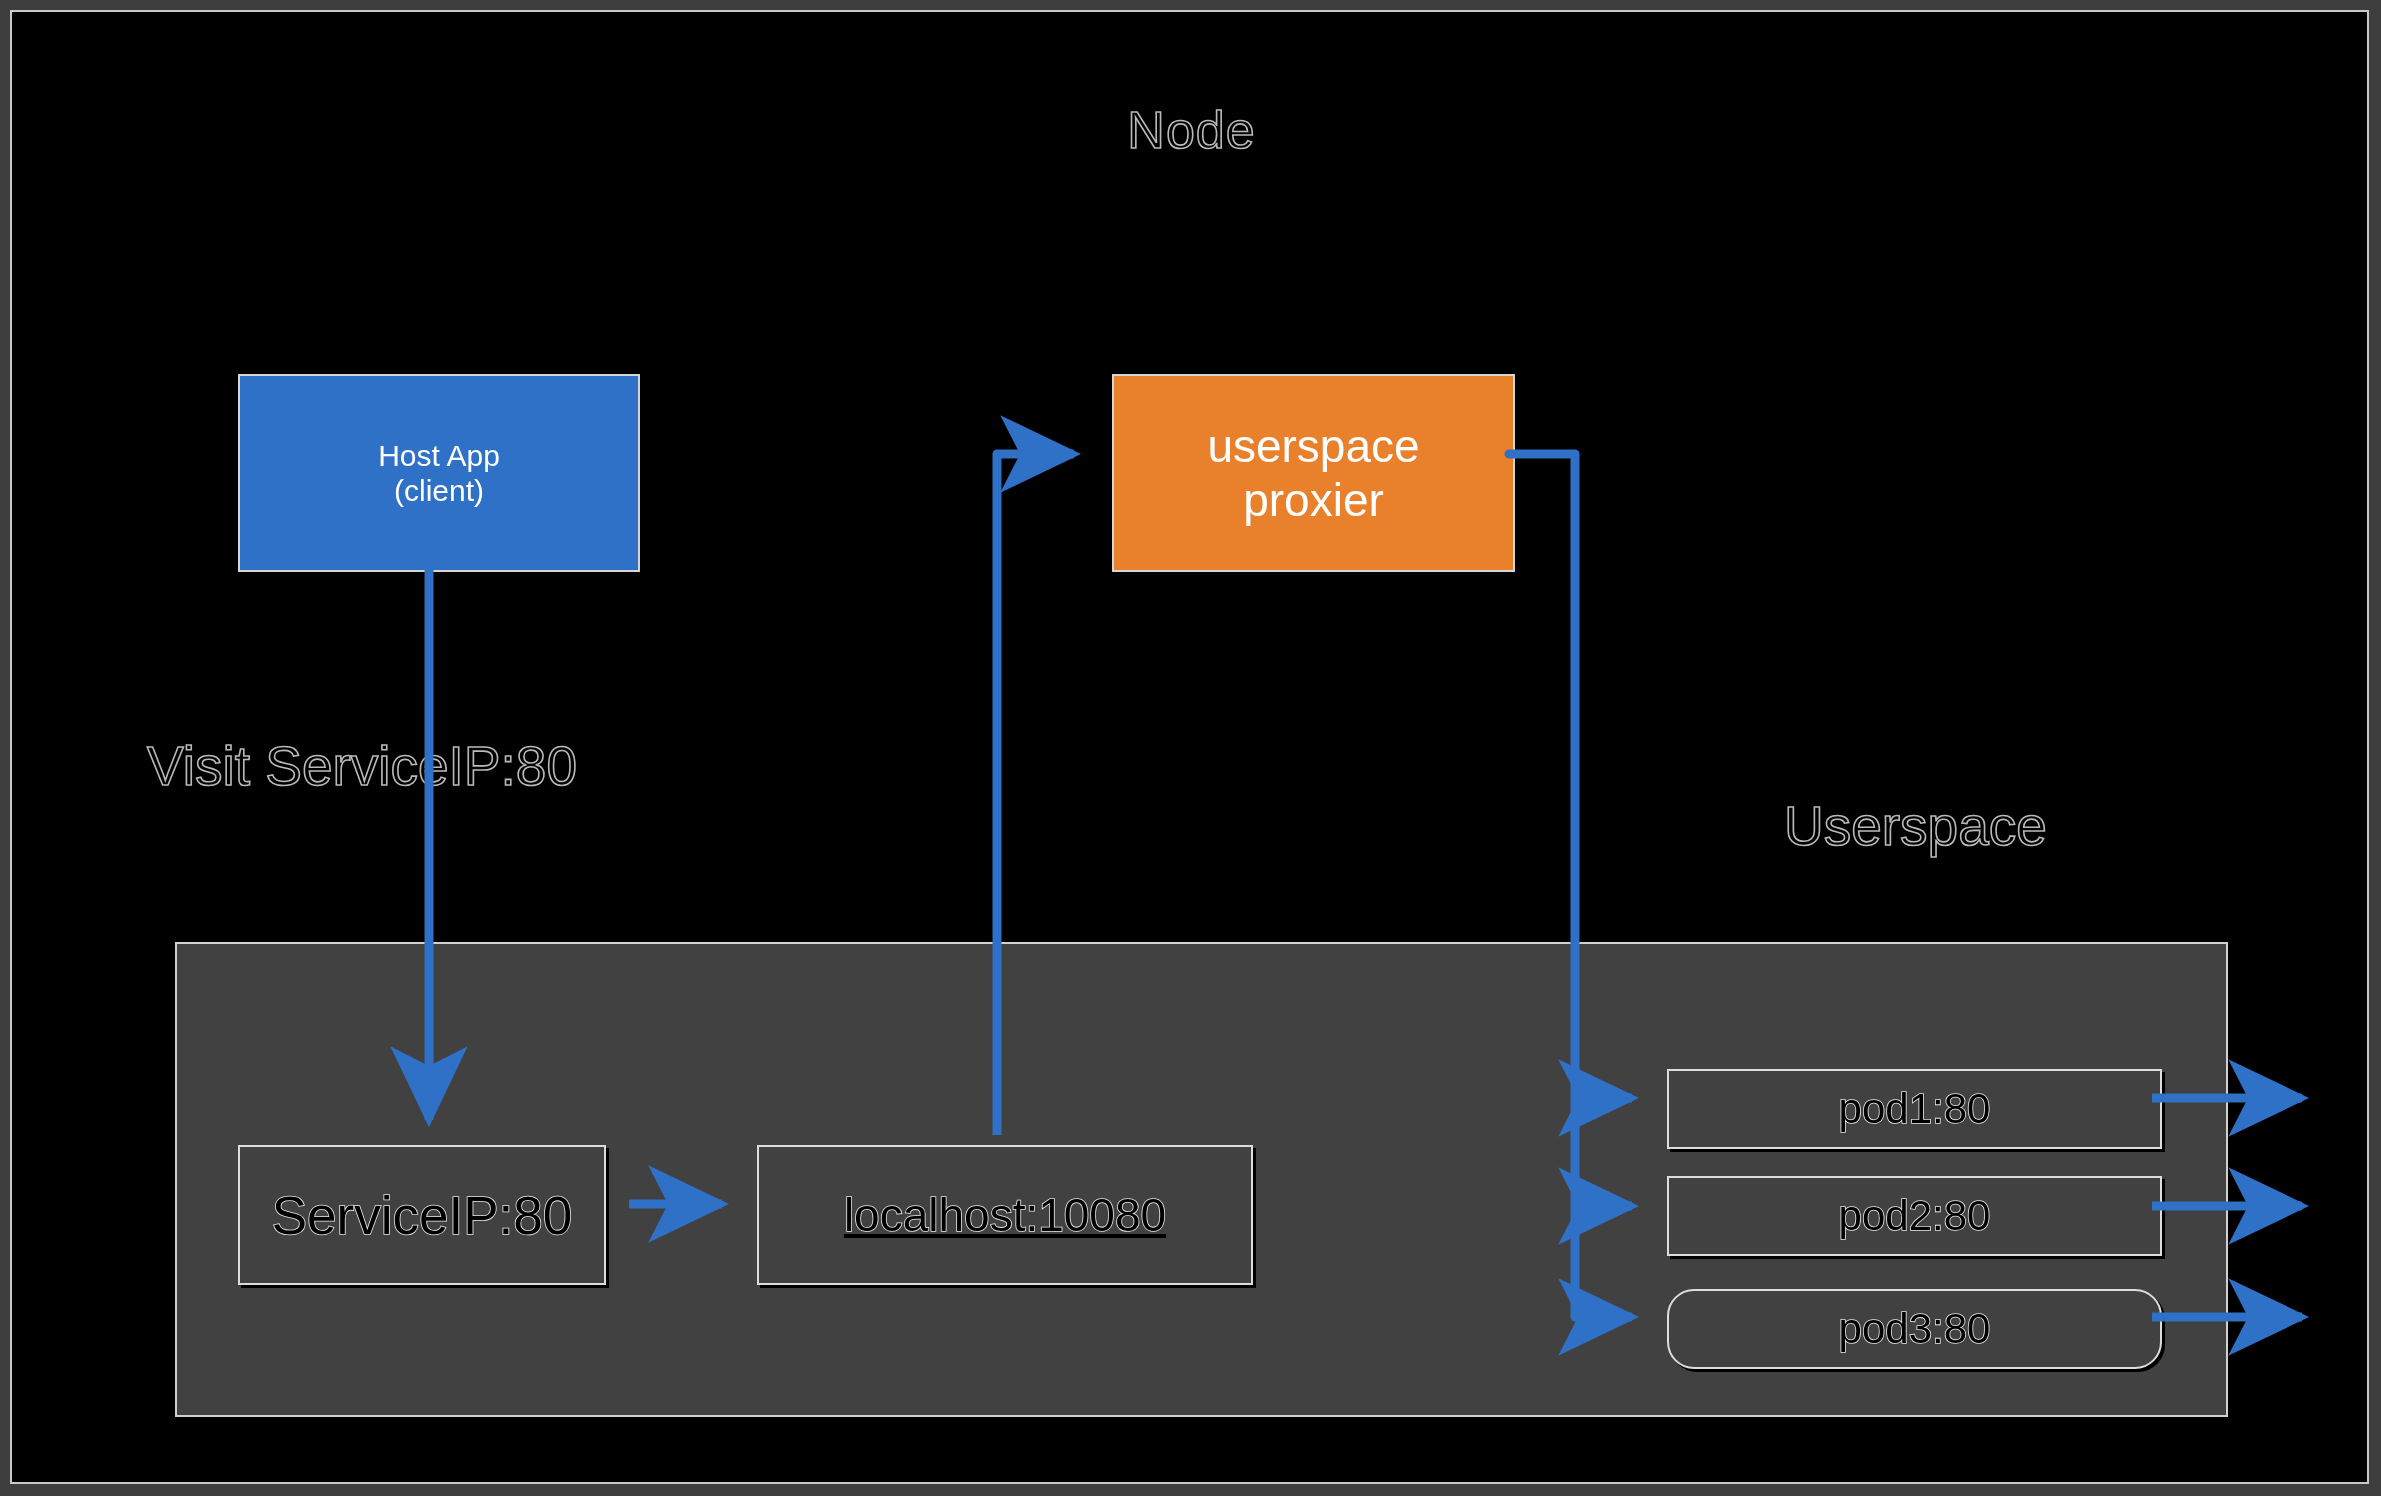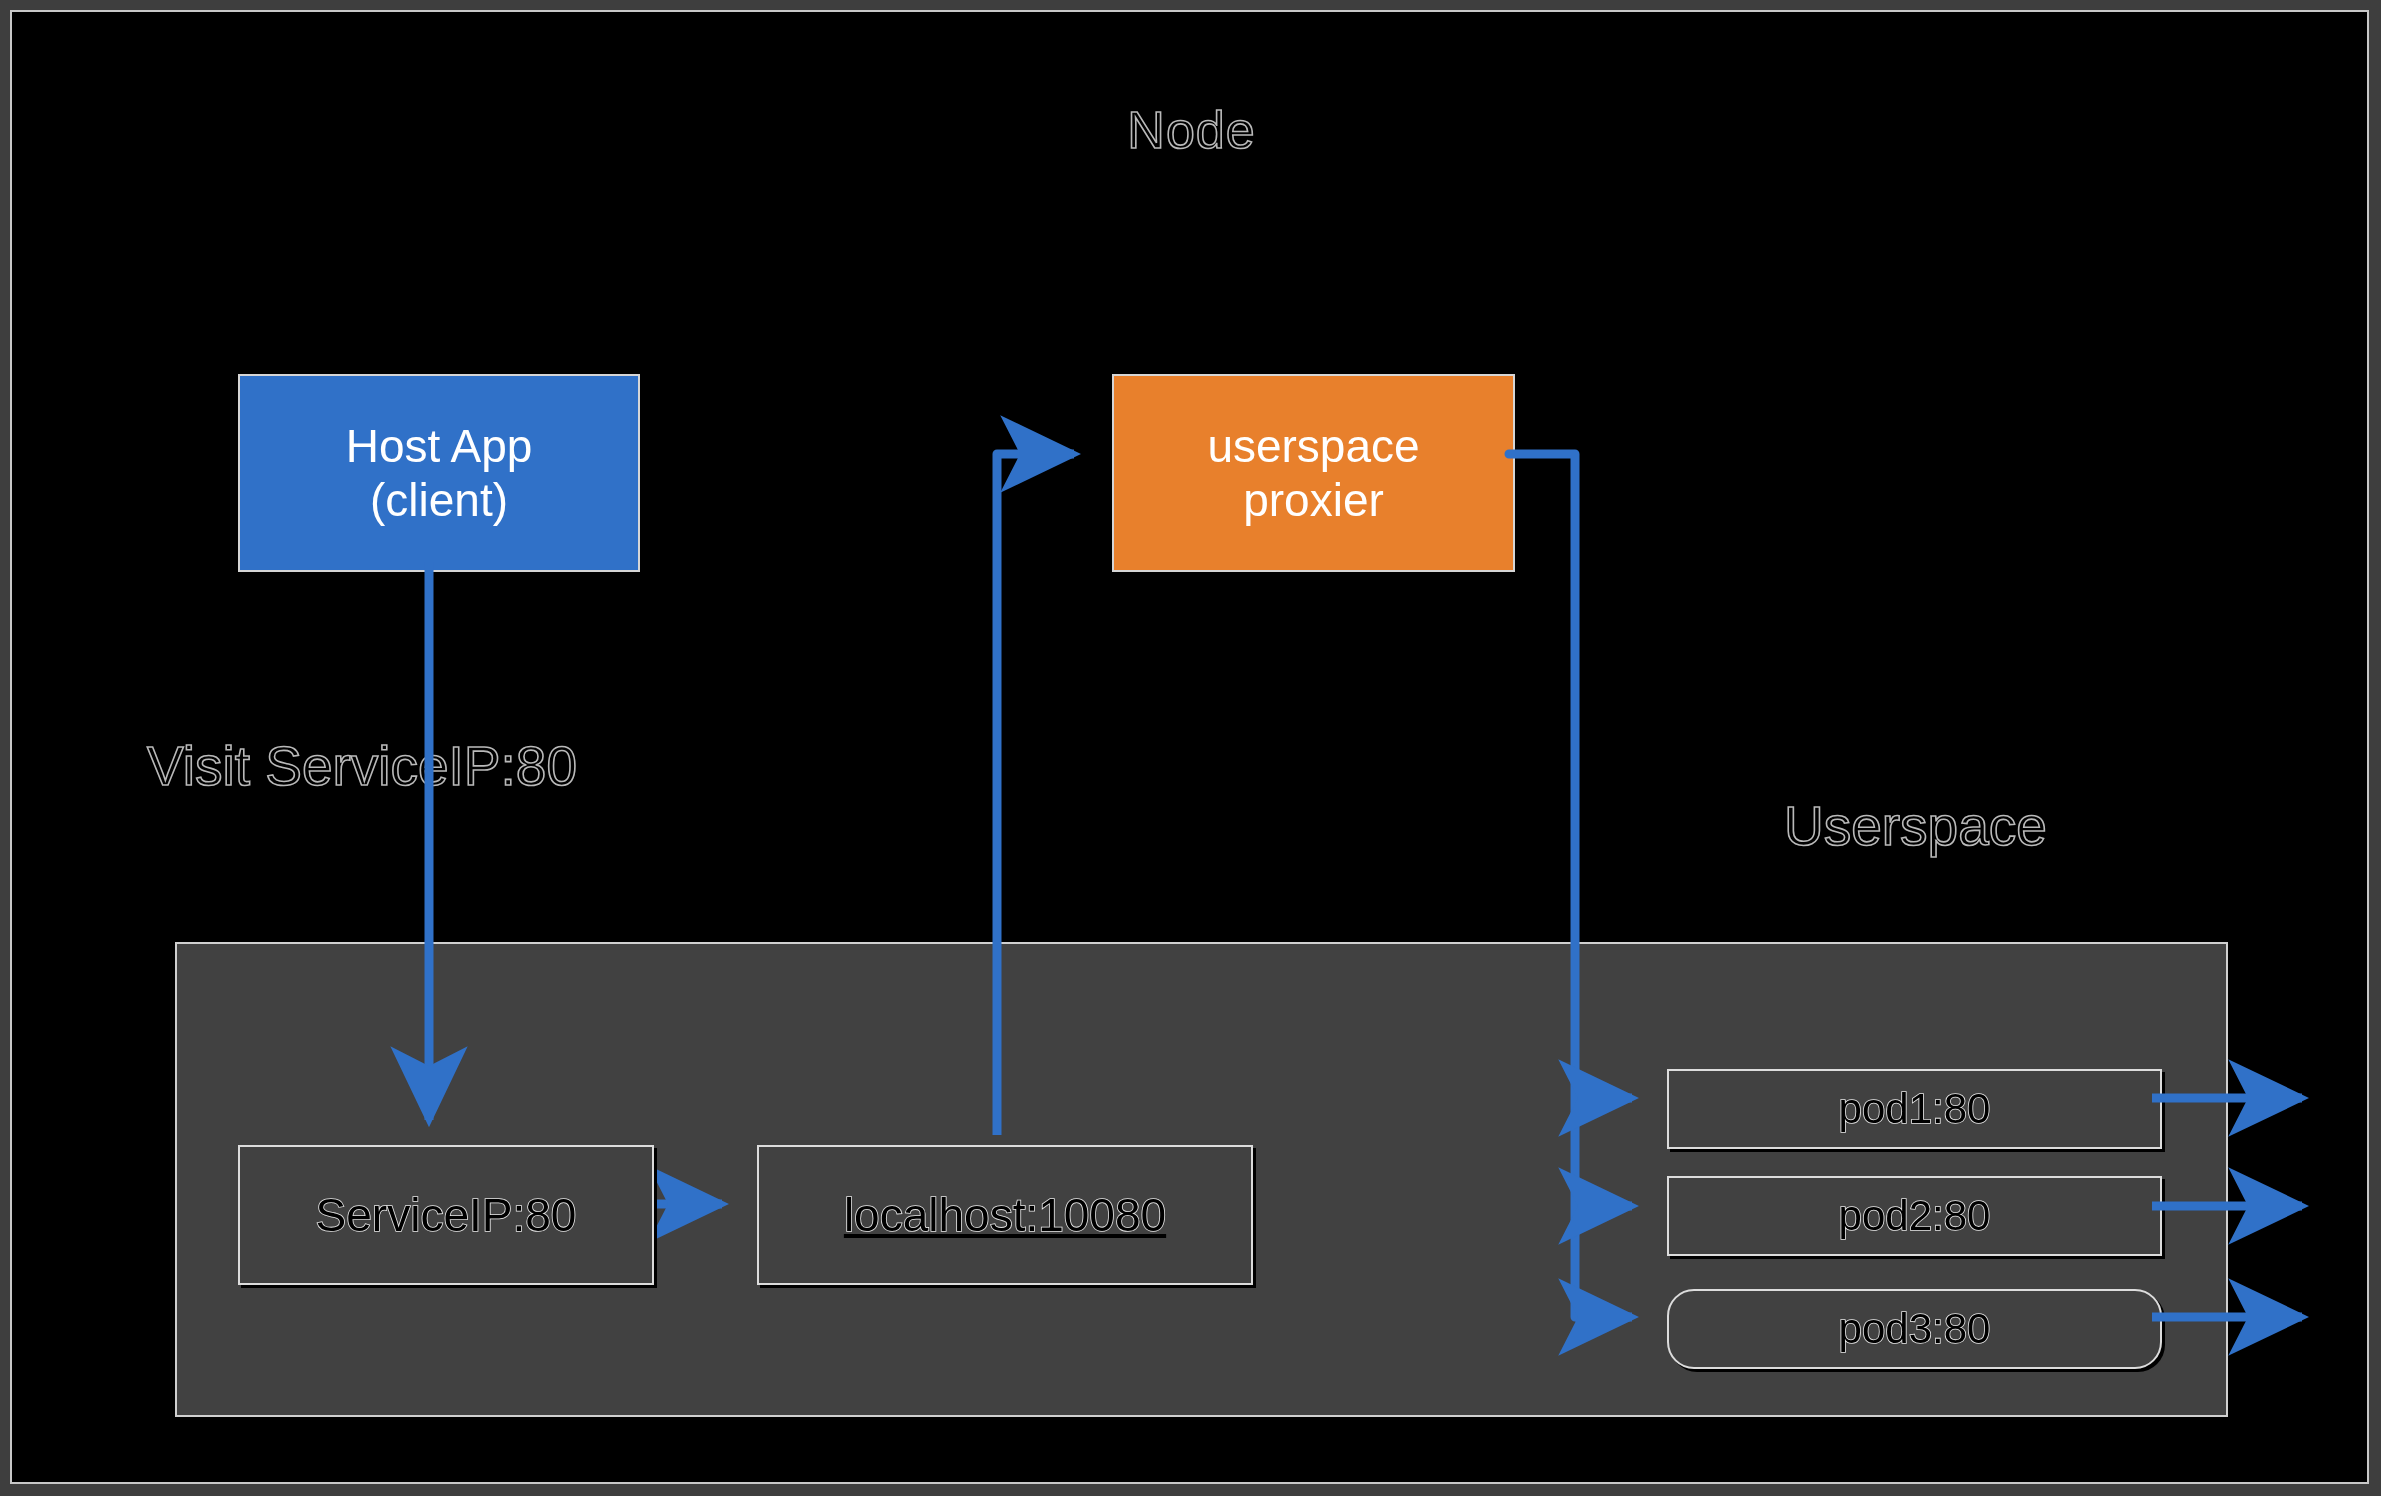--- a/index.html
+++ b/index.html
@@ -52,21 +52,21 @@
     letter-spacing: 1px;
   }
 
   
   #host-app {
     left: 226px; top: 362px; width: 402px; height: 198px;
     background: #3071c8;
     border: 2px solid #d6d6d6;
     box-sizing: border-box;
     color: #ffffff;
-    font-size: 46px;
+    font-size: 30px;
     line-height: 1.18;
     display: flex;
     flex-direction: column;
     align-items: center;
     justify-content: center;
     text-align: center;
   }
 
   
   #userspace-proxier {
@@ -111,21 +111,21 @@
   .grey-box {
     background: #414141;
     border: 2px solid #dcdcdc;
     box-sizing: border-box;
     box-shadow: 3px 3px 0 0 #000;
     display: flex;
     align-items: center;
     justify-content: center;
     z-index: 5;
   }
-  #service-ip-box { left: 226px; top: 1133px; width: 416px; height: 140px; font-size: 46px; }
+  #service-ip-box { left: 226px; top: 1133px; width: 368px; height: 140px; font-size: 53px; }
   #localhost-box  { left: 745px; top: 1133px; width: 496px; height: 140px; font-size: 46px; text-decoration: underline; }
   .pod-box { left: 1655px; width: 495px; height: 80px; font-size: 42px; }
   #pod1-box { top: 1057px; }
   #pod2-box { top: 1164px; }
   #pod3-box { top: 1277px; border-radius: 27px; }
 
   
   #connectors {
     left: 0; top: 0; width: 2359px; height: 1474px;
     pointer-events: none;

